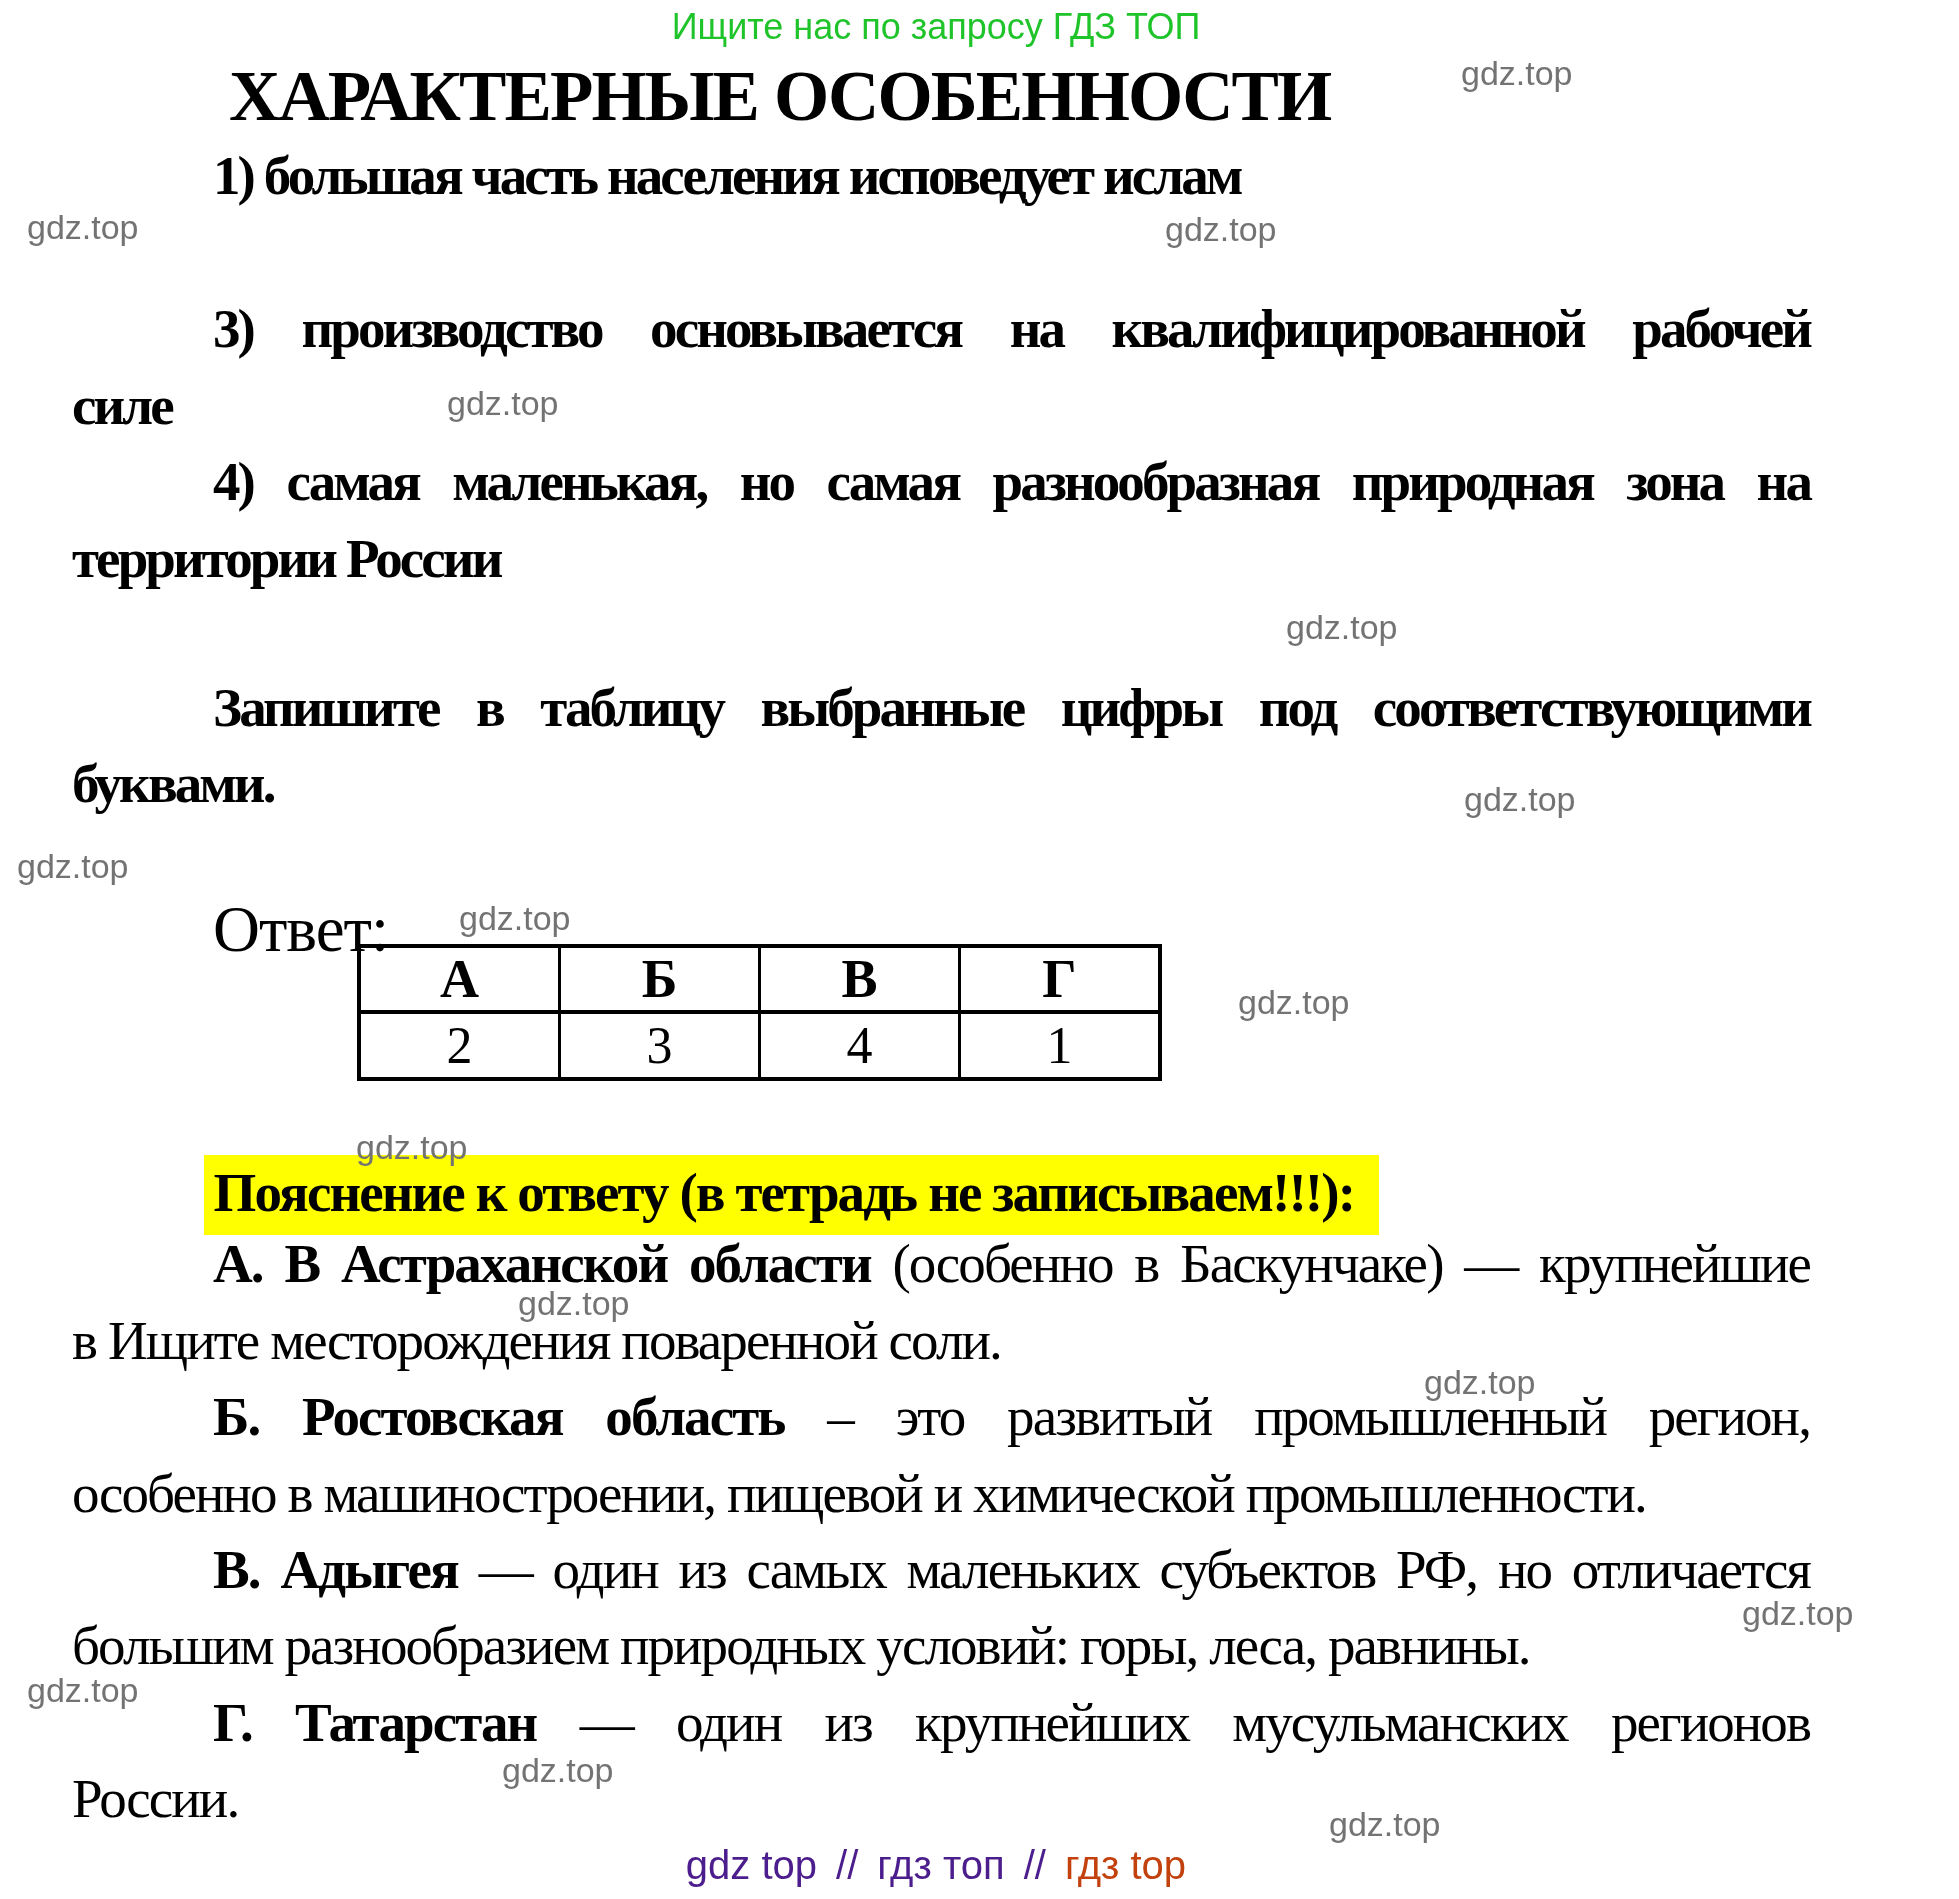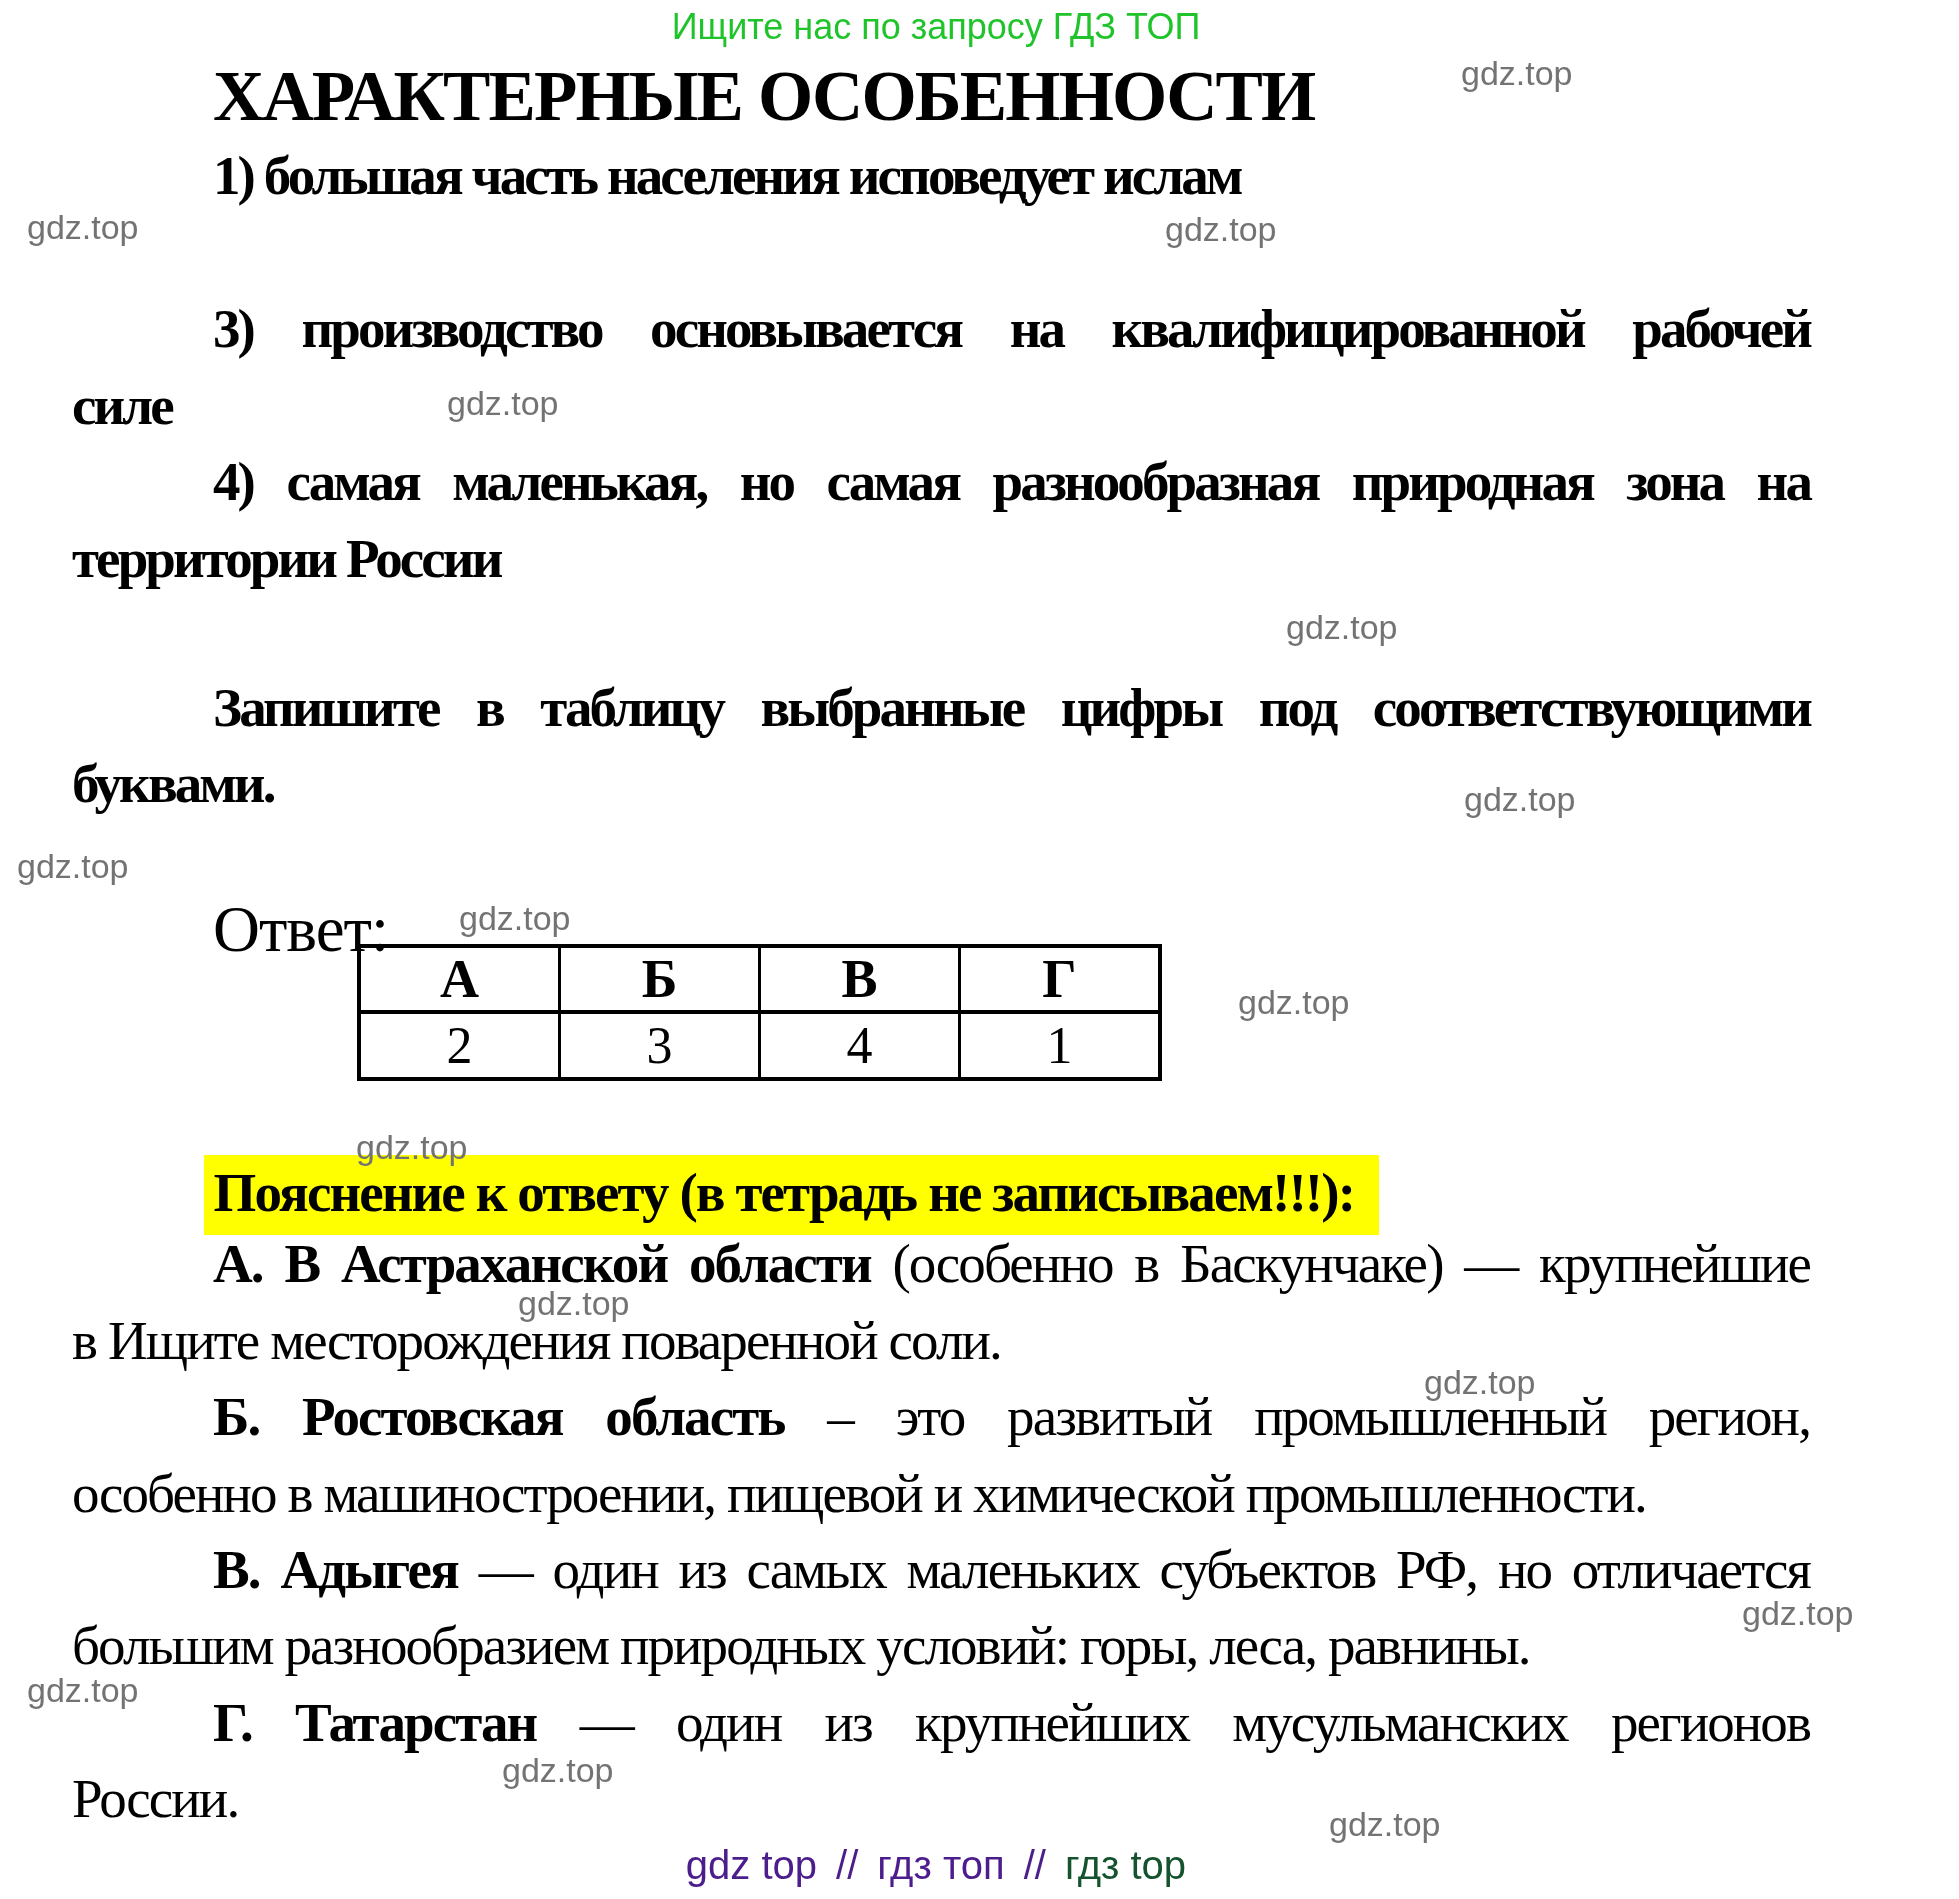--- a/index.html
+++ b/index.html
@@ -8,21 +8,21 @@
     background:#ffffff; overflow:hidden;
     font-family:"Liberation Serif", serif; color:#000;
   }
   .promo {
     position:absolute; top:5.7px; left:0; width:100%;
     text-align:center;
     font-family:"Liberation Sans", sans-serif;
     font-size:36px; color:#1fc42a;
   }
   .title {
-    position:absolute; left:213px; top:59px;
+    position:absolute; left:229px; top:59px;
     font-weight:bold; font-size:71px; line-height:1.05;
     letter-spacing:-1.9px;
   }
   .line {
     position:absolute; left:72px; right:62px;
     font-size:55px; line-height:1.12; letter-spacing:-1.9px;
     white-space:normal;
   }
   .b { font-weight:bold; letter-spacing:-2.9px; }
   .ind { text-indent:141px; }
@@ -58,21 +58,21 @@
     font-size:34px; color:#737373; letter-spacing:0;
     white-space:nowrap;
   }
   .footer {
     position:absolute; top:1843px; left:0; width:100%;
     text-align:center;
     font-family:"Liberation Sans", sans-serif;
     font-size:40px; color:#4c1d8c;
   }
   .footer .sep { margin:0 19px; color:#4c1d8c; }
-  .footer .alt { color:#14532d; }
+  .footer .alt { color:#c2410c; }
 </style>
 </head>
 <body>
 
 <div class="page">
 
   <div class="promo">Ищите нас по запросу ГДЗ ТОП</div>
 
   <div class="title">ХАРАКТЕРНЫЕ ОСОБЕННОСТИ</div>
 

